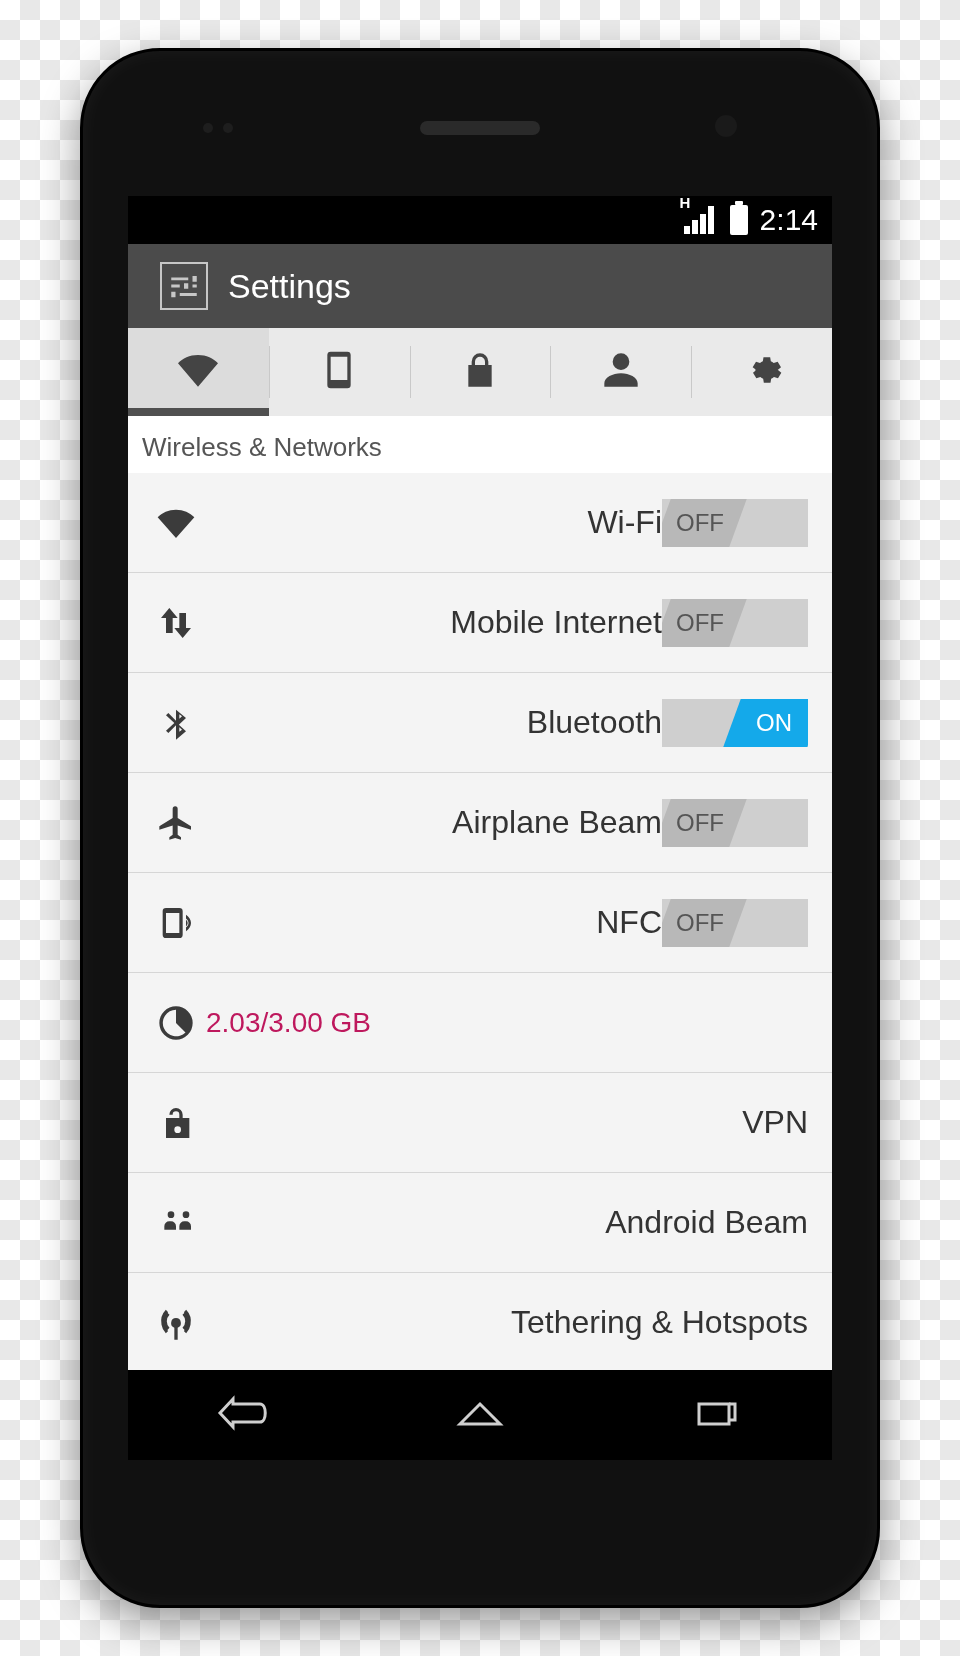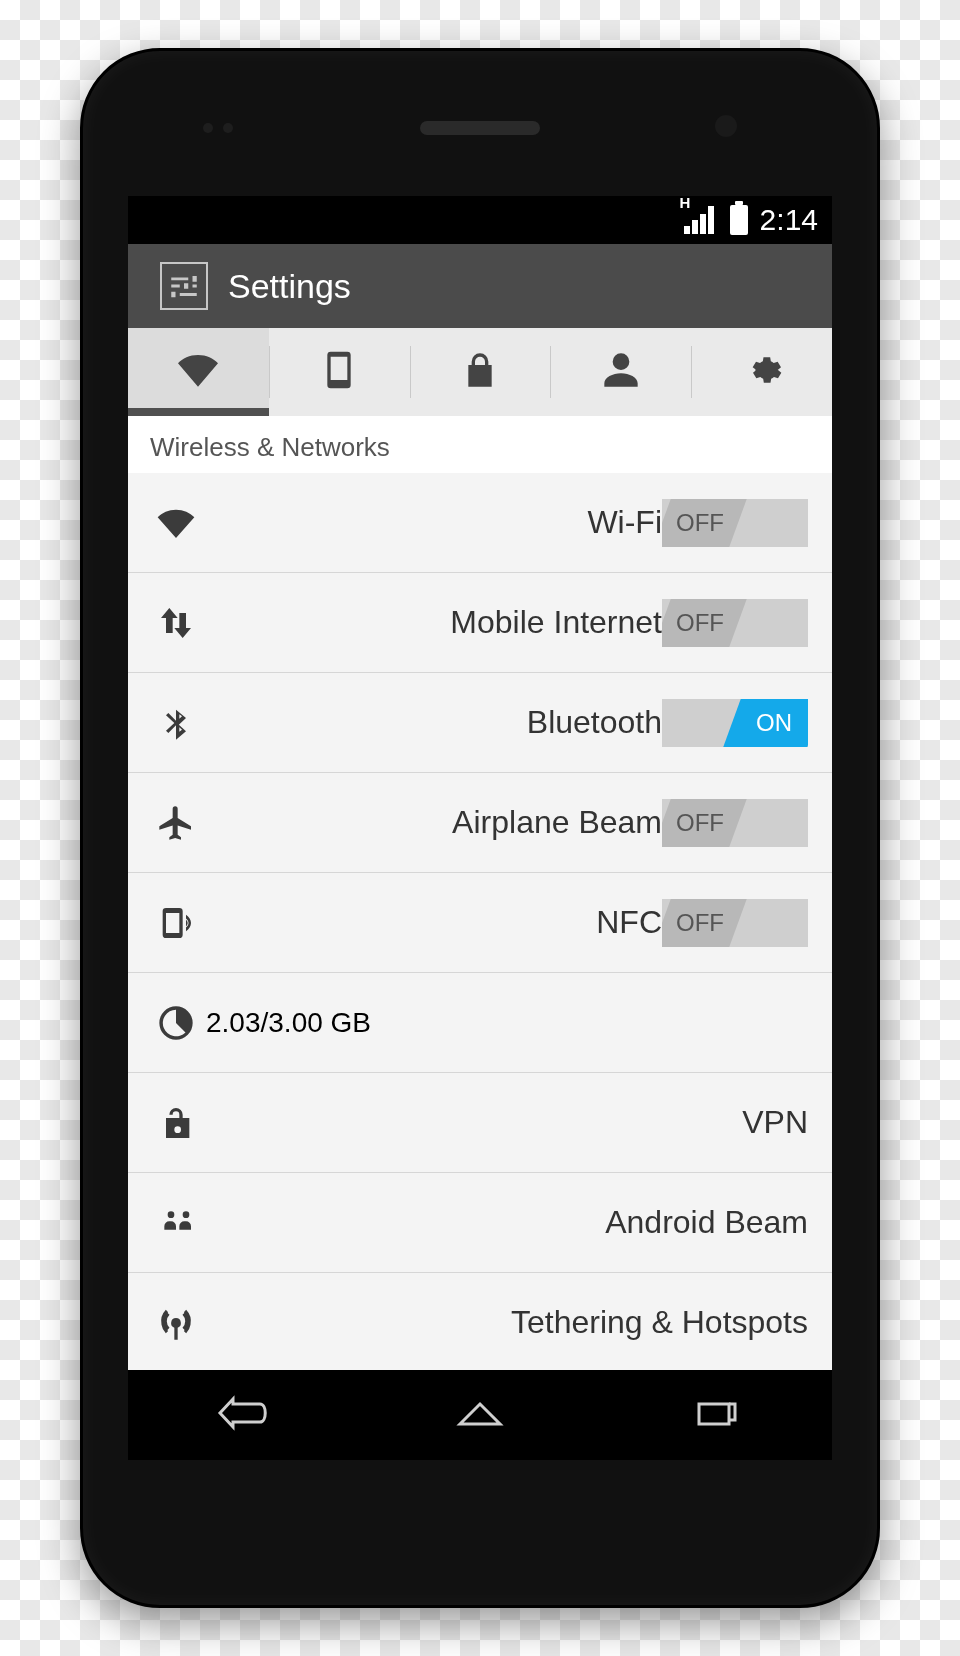--- a/index.html
+++ b/index.html
@@ -77,33 +77,33 @@
     width:1px; background:#c9c9c9;
   }
   .tab svg{ width:40px;height:40px;fill:#444; }
   .tab.active:after{
     content:""; position:absolute; left:0; right:0; bottom:0;
     height:8px; background:#505050;
   }
   .tab.active{ background:#dcdcdc; }
   
   .section-head{
-    padding:16px 22px 10px; font-size:26px; color:#555; background:#fff;
+    padding:16px 14px 10px; font-size:26px; color:#555; background:#fff;
   }
   
   .list{ flex:1; background:#f4f4f4; overflow:hidden; }
   .row{
     height:100px; display:flex; align-items:center;
     padding:0 24px 0 18px; border-bottom:1px solid #d6d6d6;
     font-size:32px; color:#333;
   }
   .row .ico{ width:60px; display:flex; justify-content:center; }
   .row .ico svg{ width:40px;height:40px;fill:#3b3b3b; }
   .row .lbl{ flex:1;text-align:right; }
-  .row .rhs{ color:#000000; font-size:28px; }
+  .row .rhs{ color:#be185d; font-size:28px; }
   .toggle{
     width:146px;height:48px;background:#cfcfcf;position:relative;overflow:hidden;
     font-size:24px;color:#555;
   }
   .toggle .knob{
     position:absolute;top:0;width:76px;height:100%;
     display:flex;align-items:center;justify-content:center;
   }
   .toggle.off .knob{ left:0;background:#b8b8b8; transform:skewX(-20deg);
     border-right:0; }

